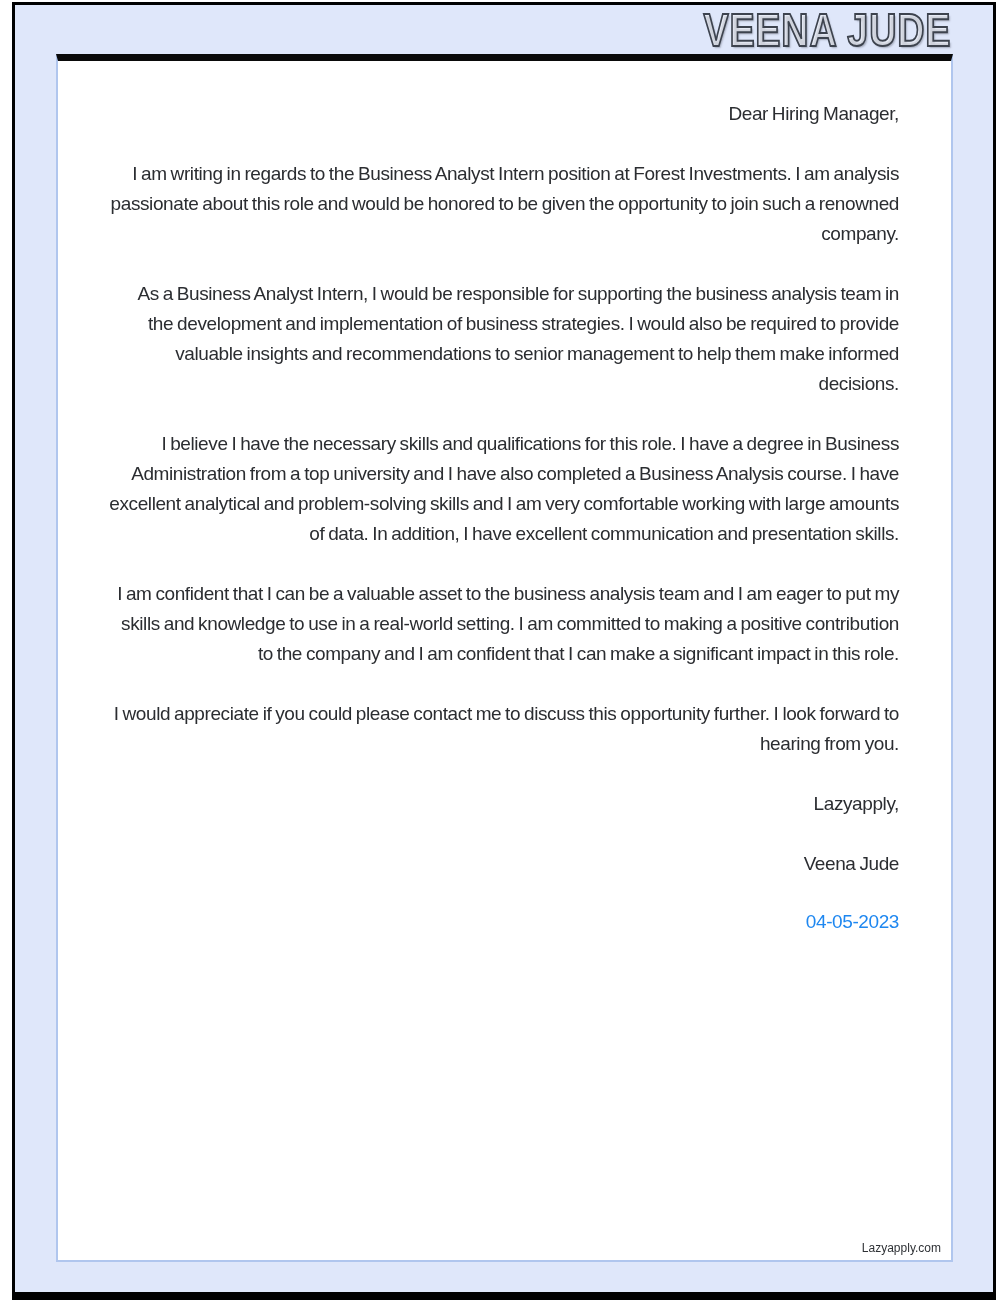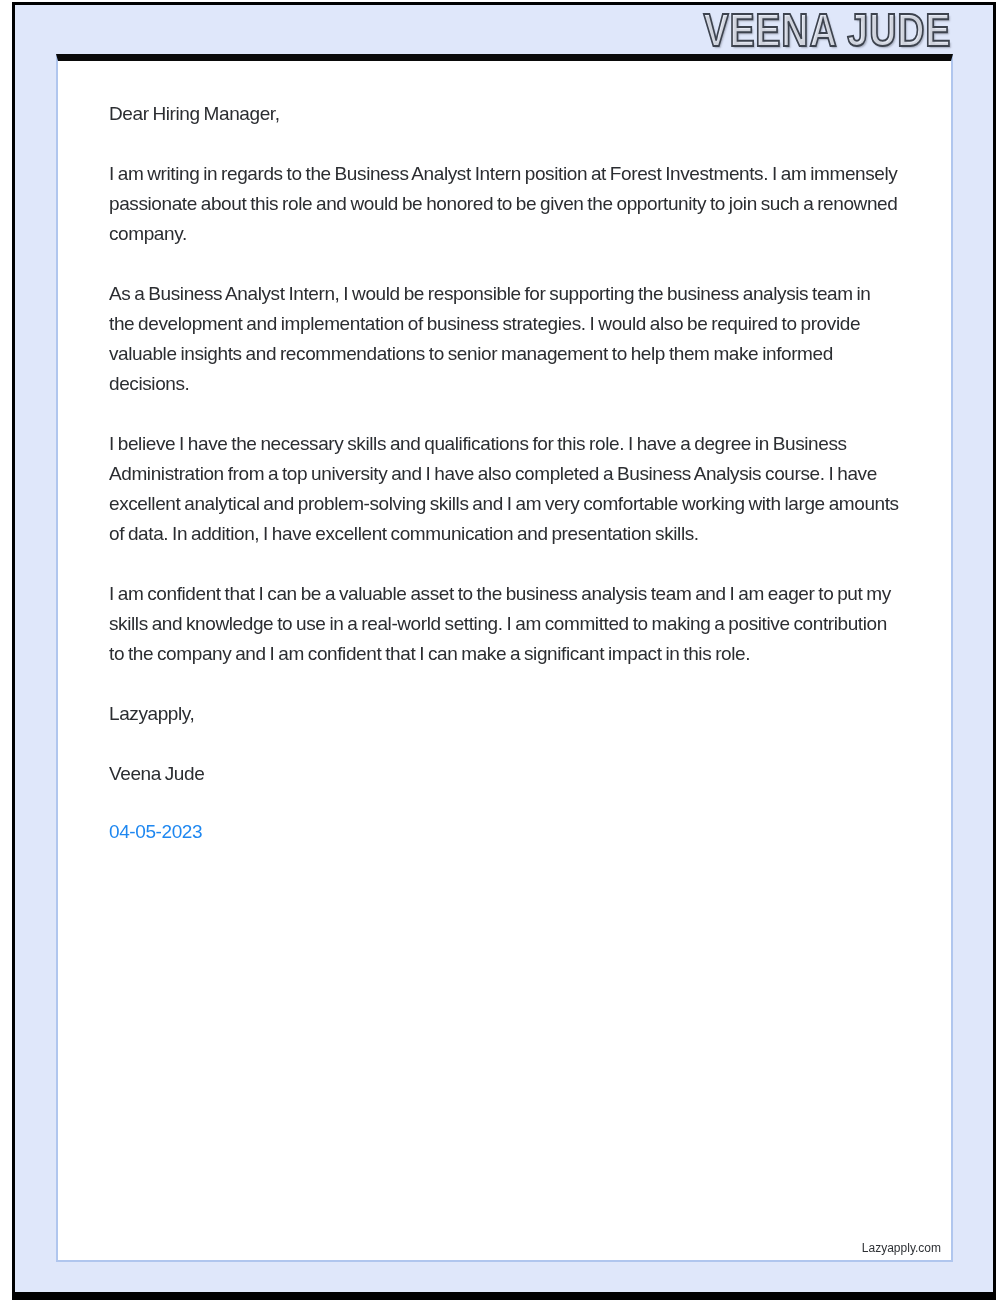--- a/index.html
+++ b/index.html
@@ -44,20 +44,21 @@
   .page {
     position: absolute;
     left: 41px; top: 49px;
     width: 897px; height: 1208px;
     background: #ffffff;
     border: 2px solid var(--page-border);
     border-top: 7px solid #0a0a0a;
   }
   .content {
     padding: 38px 52px 0 51px;
+    text-align: right;
   }
   .content p {
     margin: 30px 0 0 0;
     font-size: 19px;
     line-height: 30px;
     letter-spacing: -0.4px;
     word-spacing: -1px;
     color: var(--text);
   }
   .content p:first-child { margin-top: 0; }
@@ -78,28 +79,29 @@
 
 <div class="frame">
 
   <div class="brand-name">VEENA JUDE</div>
 
   <div class="page">
 
     <div class="content">
       <p>Dear Hiring Manager,</p>
 
-      <p>I am writing in regards to the Business Analyst Intern position at Forest Investments. I am immensely passionate about this role and would be honored to be given the opportunity to join such a renowned company.</p>
+      <p>I am writing in regards to the Business Analyst Intern position at Forest Investments. I am analysis passionate about this role and would be honored to be given the opportunity to join such a renowned company.</p>
 
       <p>As a Business Analyst Intern, I would be responsible for supporting the business analysis team in the development and implementation of business strategies. I would also be required to provide valuable insights and recommendations to senior management to help them make informed decisions.</p>
 
       <p>I believe I have the necessary skills and qualifications for this role. I have a degree in Business Administration from a top university and I have also completed a Business Analysis course. I have excellent analytical and problem-solving skills and I am very comfortable working with large amounts of data. In addition, I have excellent communication and presentation skills.</p>
 
       <p>I am confident that I can be a valuable asset to the business analysis team and I am eager to put my skills and knowledge to use in a real-world setting. I am committed to making a positive contribution to the company and I am confident that I can make a significant impact in this role.</p>
 
+      <p>I would appreciate if you could please contact me to discuss this opportunity further. I look forward to hearing from you.</p>
 
       <p>Lazyapply,</p>
 
       <p>Veena Jude</p>
 
       <p class="date">04-05-2023</p>
     </div>
 
     <div class="watermark">Lazyapply.com</div>
 

